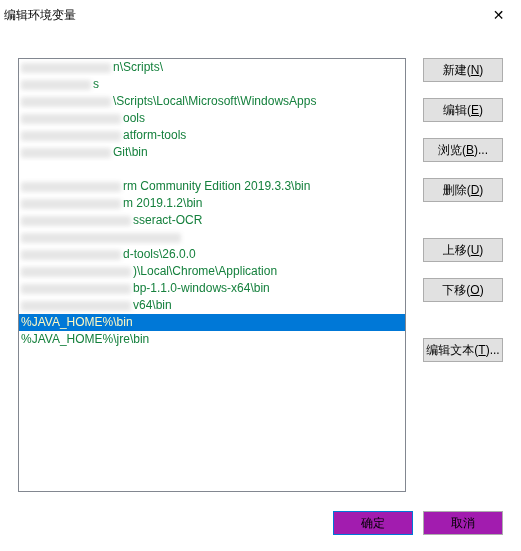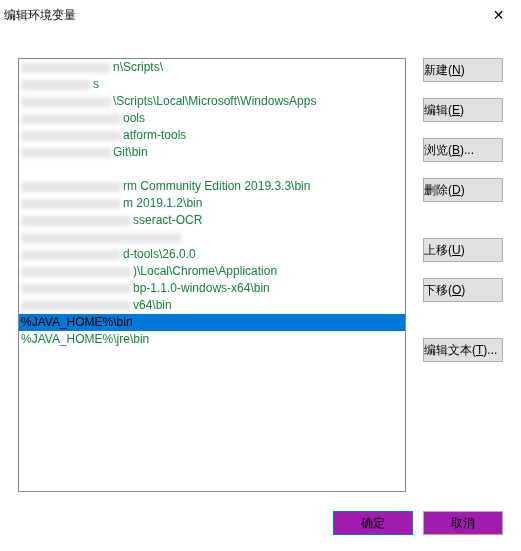--- a/index.html
+++ b/index.html
@@ -43,21 +43,21 @@
     line-height: 17px;
     padding: 0 2px;
     white-space: nowrap;
     overflow: hidden;
     text-overflow: ellipsis;
     color: #15803d;
     position: relative;
   }
   .row.selected {
     background: #0078d7;
-    color: #000000;
+    color: #fef9c3;
   }
   .smudge {
     display: inline-block;
     vertical-align: middle;
     height: 10px;
     background: #e6e6e6;
     filter: blur(2px);
     border-radius: 2px;
     margin-right: 2px;
   }
@@ -72,21 +72,21 @@
   .winbtn {
     width: 80px;
     height: 24px;
     background: #e1e1e1;
     border: 1px solid #adadad;
     font-size: 12px;
     color: #000;
     margin-bottom: 6px;
     display: flex;
     align-items: center;
-    justify-content: flex-start;
+    justify-content: center;
     cursor: default;
   }
   .gap-sm { height: 10px; }
   .gap-md { height: 30px; }
   .footer {
     position: absolute;
     right: 18px;
     bottom: 16px;
     display: flex;
     gap: 10px;

